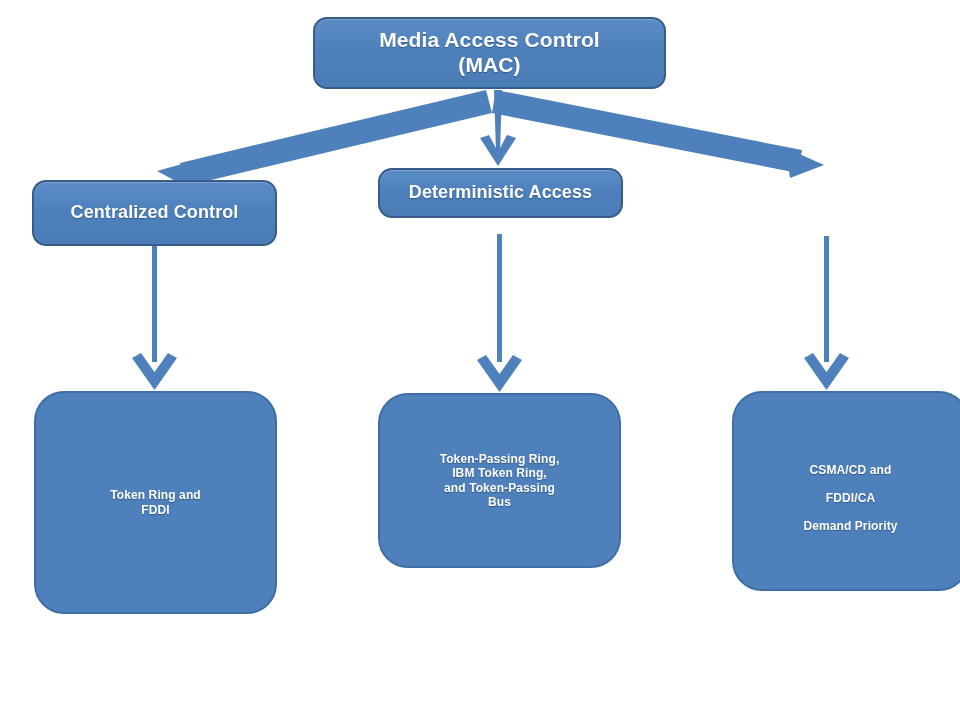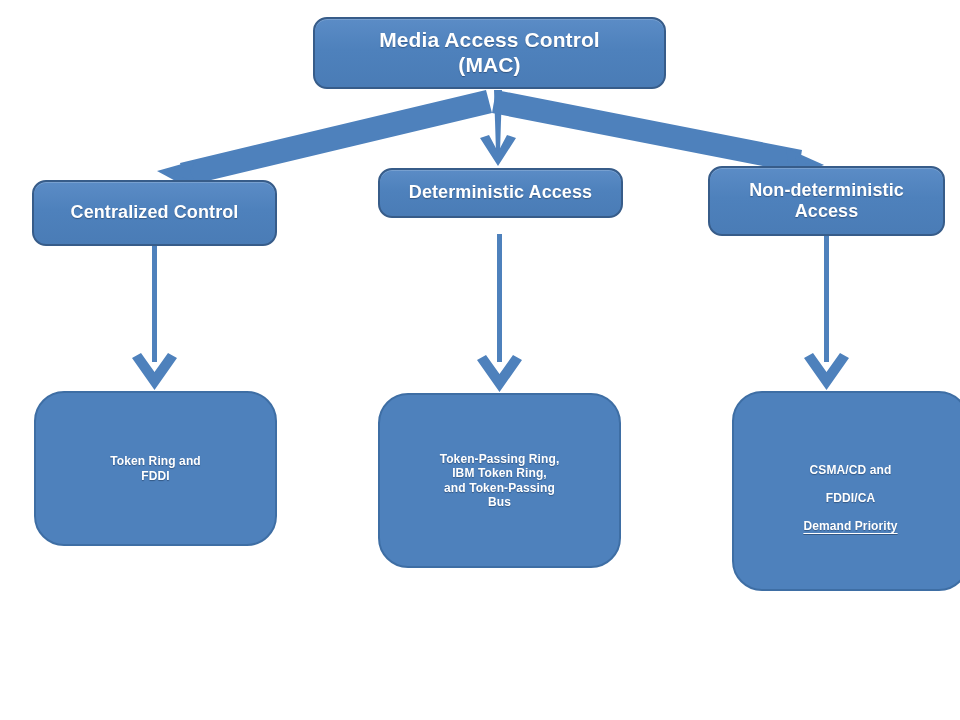--- a/index.html
+++ b/index.html
@@ -57,25 +57,25 @@
     white-space: pre-line;
   }
   .node.level-1 .label { font-size: 21px; }
   .node.level-2 .label { font-size: 18px; }
   .node.level-3 .label { font-size: 12px; }
 
   #node-mac      { left: 313px; top: 17px;  width: 353px; height: 72px; }
   #node-central  { left: 32px;  top: 168px; width: 245px; height: 66px; margin-top: 12px; }
   #node-determ   { left: 378px; top: 168px; width: 245px; height: 50px; }
   #node-nondeterm{ left: 708px; top: 166px; width: 237px; height: 70px; }
-  #node-tokenring{ left: 34px;  top: 391px; width: 243px; height: 155px; }
+  #node-tokenring{ left: 34px;  top: 391px; width: 243px; height: 223px; }
   #node-tokenpass{ left: 378px; top: 393px; width: 243px; height: 175px; }
   #node-csma     { left: 732px; top: 391px; width: 237px; height: 200px; }
 
-  .underline-run { text-decoration: underline; text-underline-offset: 3px; }
+  .underline-run { text-underline-offset: 3px; }
 </style>
 </head>
 <body>
 
 <div id="canvas">
 
   <svg id="edges" viewBox="0 0 960 720" width="960" height="720" xmlns="http://www.w3.org/2000/svg">
 
     <g>
       <path d="M 486,90 L 180,163 L 186,186 L 492,113 Z" fill="#4E81BC"></path>
@@ -116,24 +116,20 @@
   </div>
 
   <div class="node level-2" id="node-central">
     <span class="label">Centralized Control</span>
   </div>
 
   <div class="node level-2" id="node-determ">
     <span class="label">Deterministic Access</span>
   </div>
 
-  <div class="node level-2" id="node-nondeterm">
-    <span class="label">Non-deterministic
-Access</span>
-  </div>
 
   <div class="node level-3" id="node-tokenring">
     <span class="label">Token Ring and
 FDDI</span>
   </div>
 
   <div class="node level-3" id="node-tokenpass">
     <span class="label">Token-Passing Ring,
 IBM Token Ring,
 and Token-Passing

